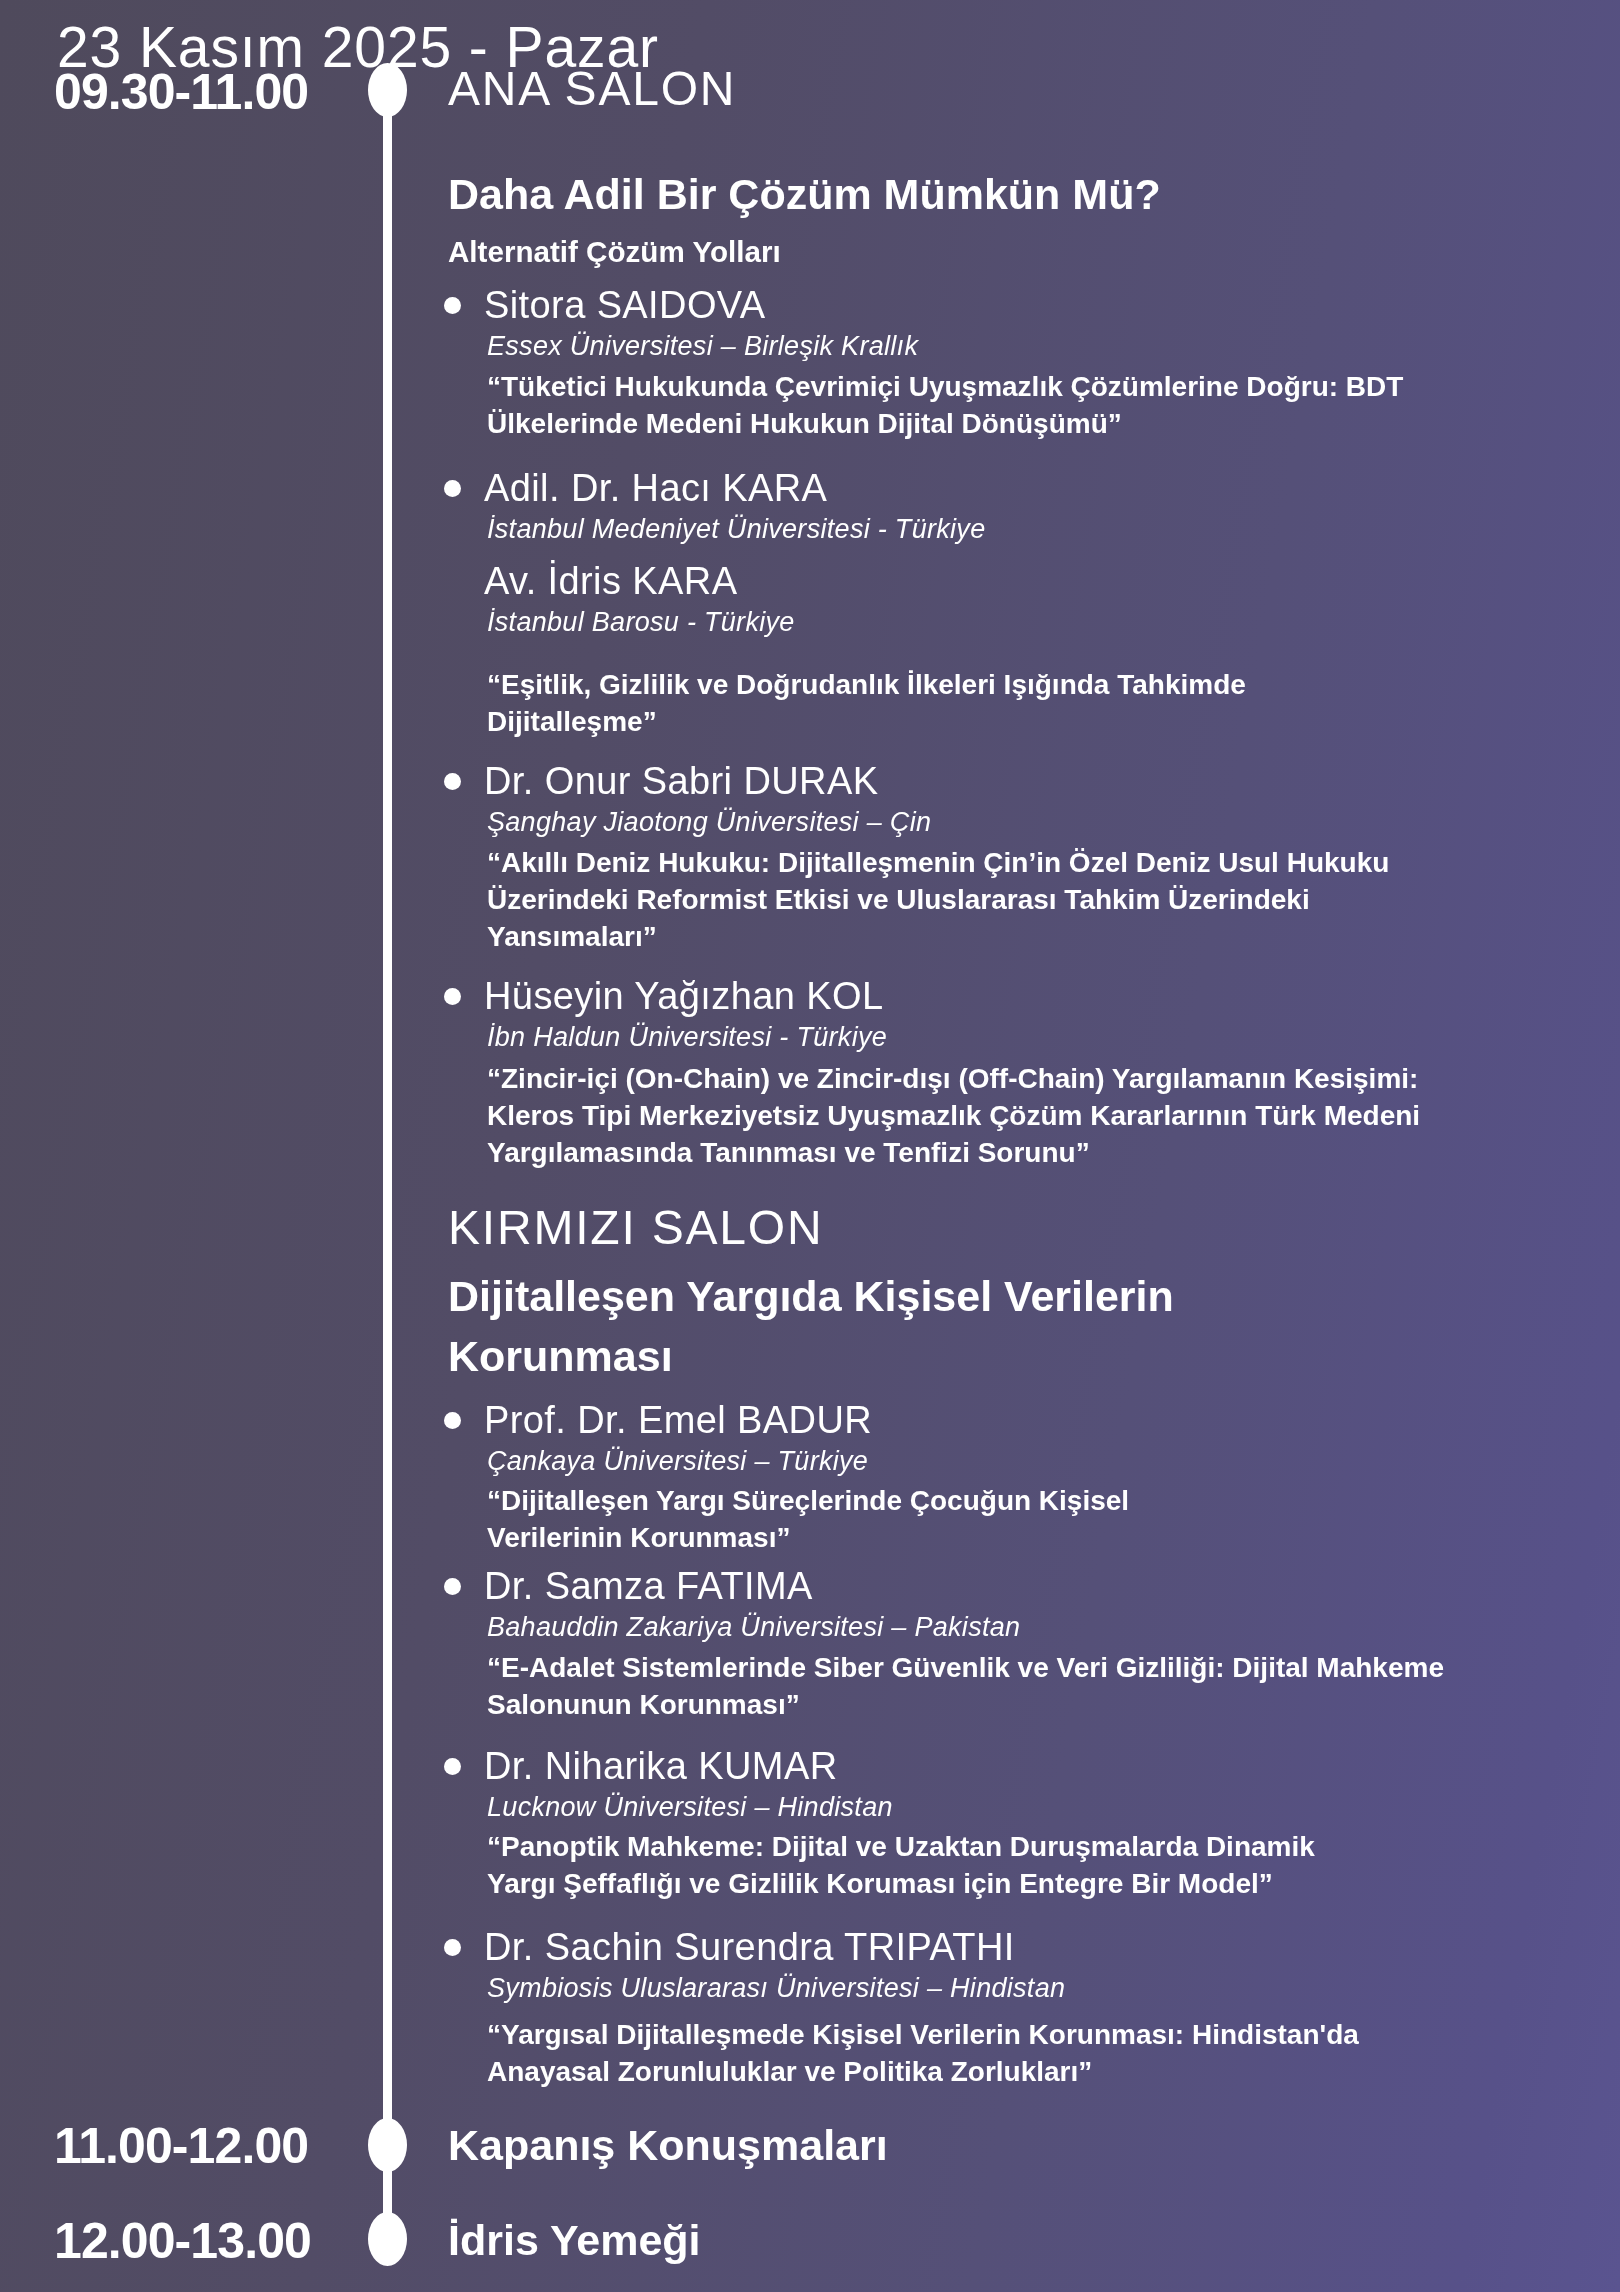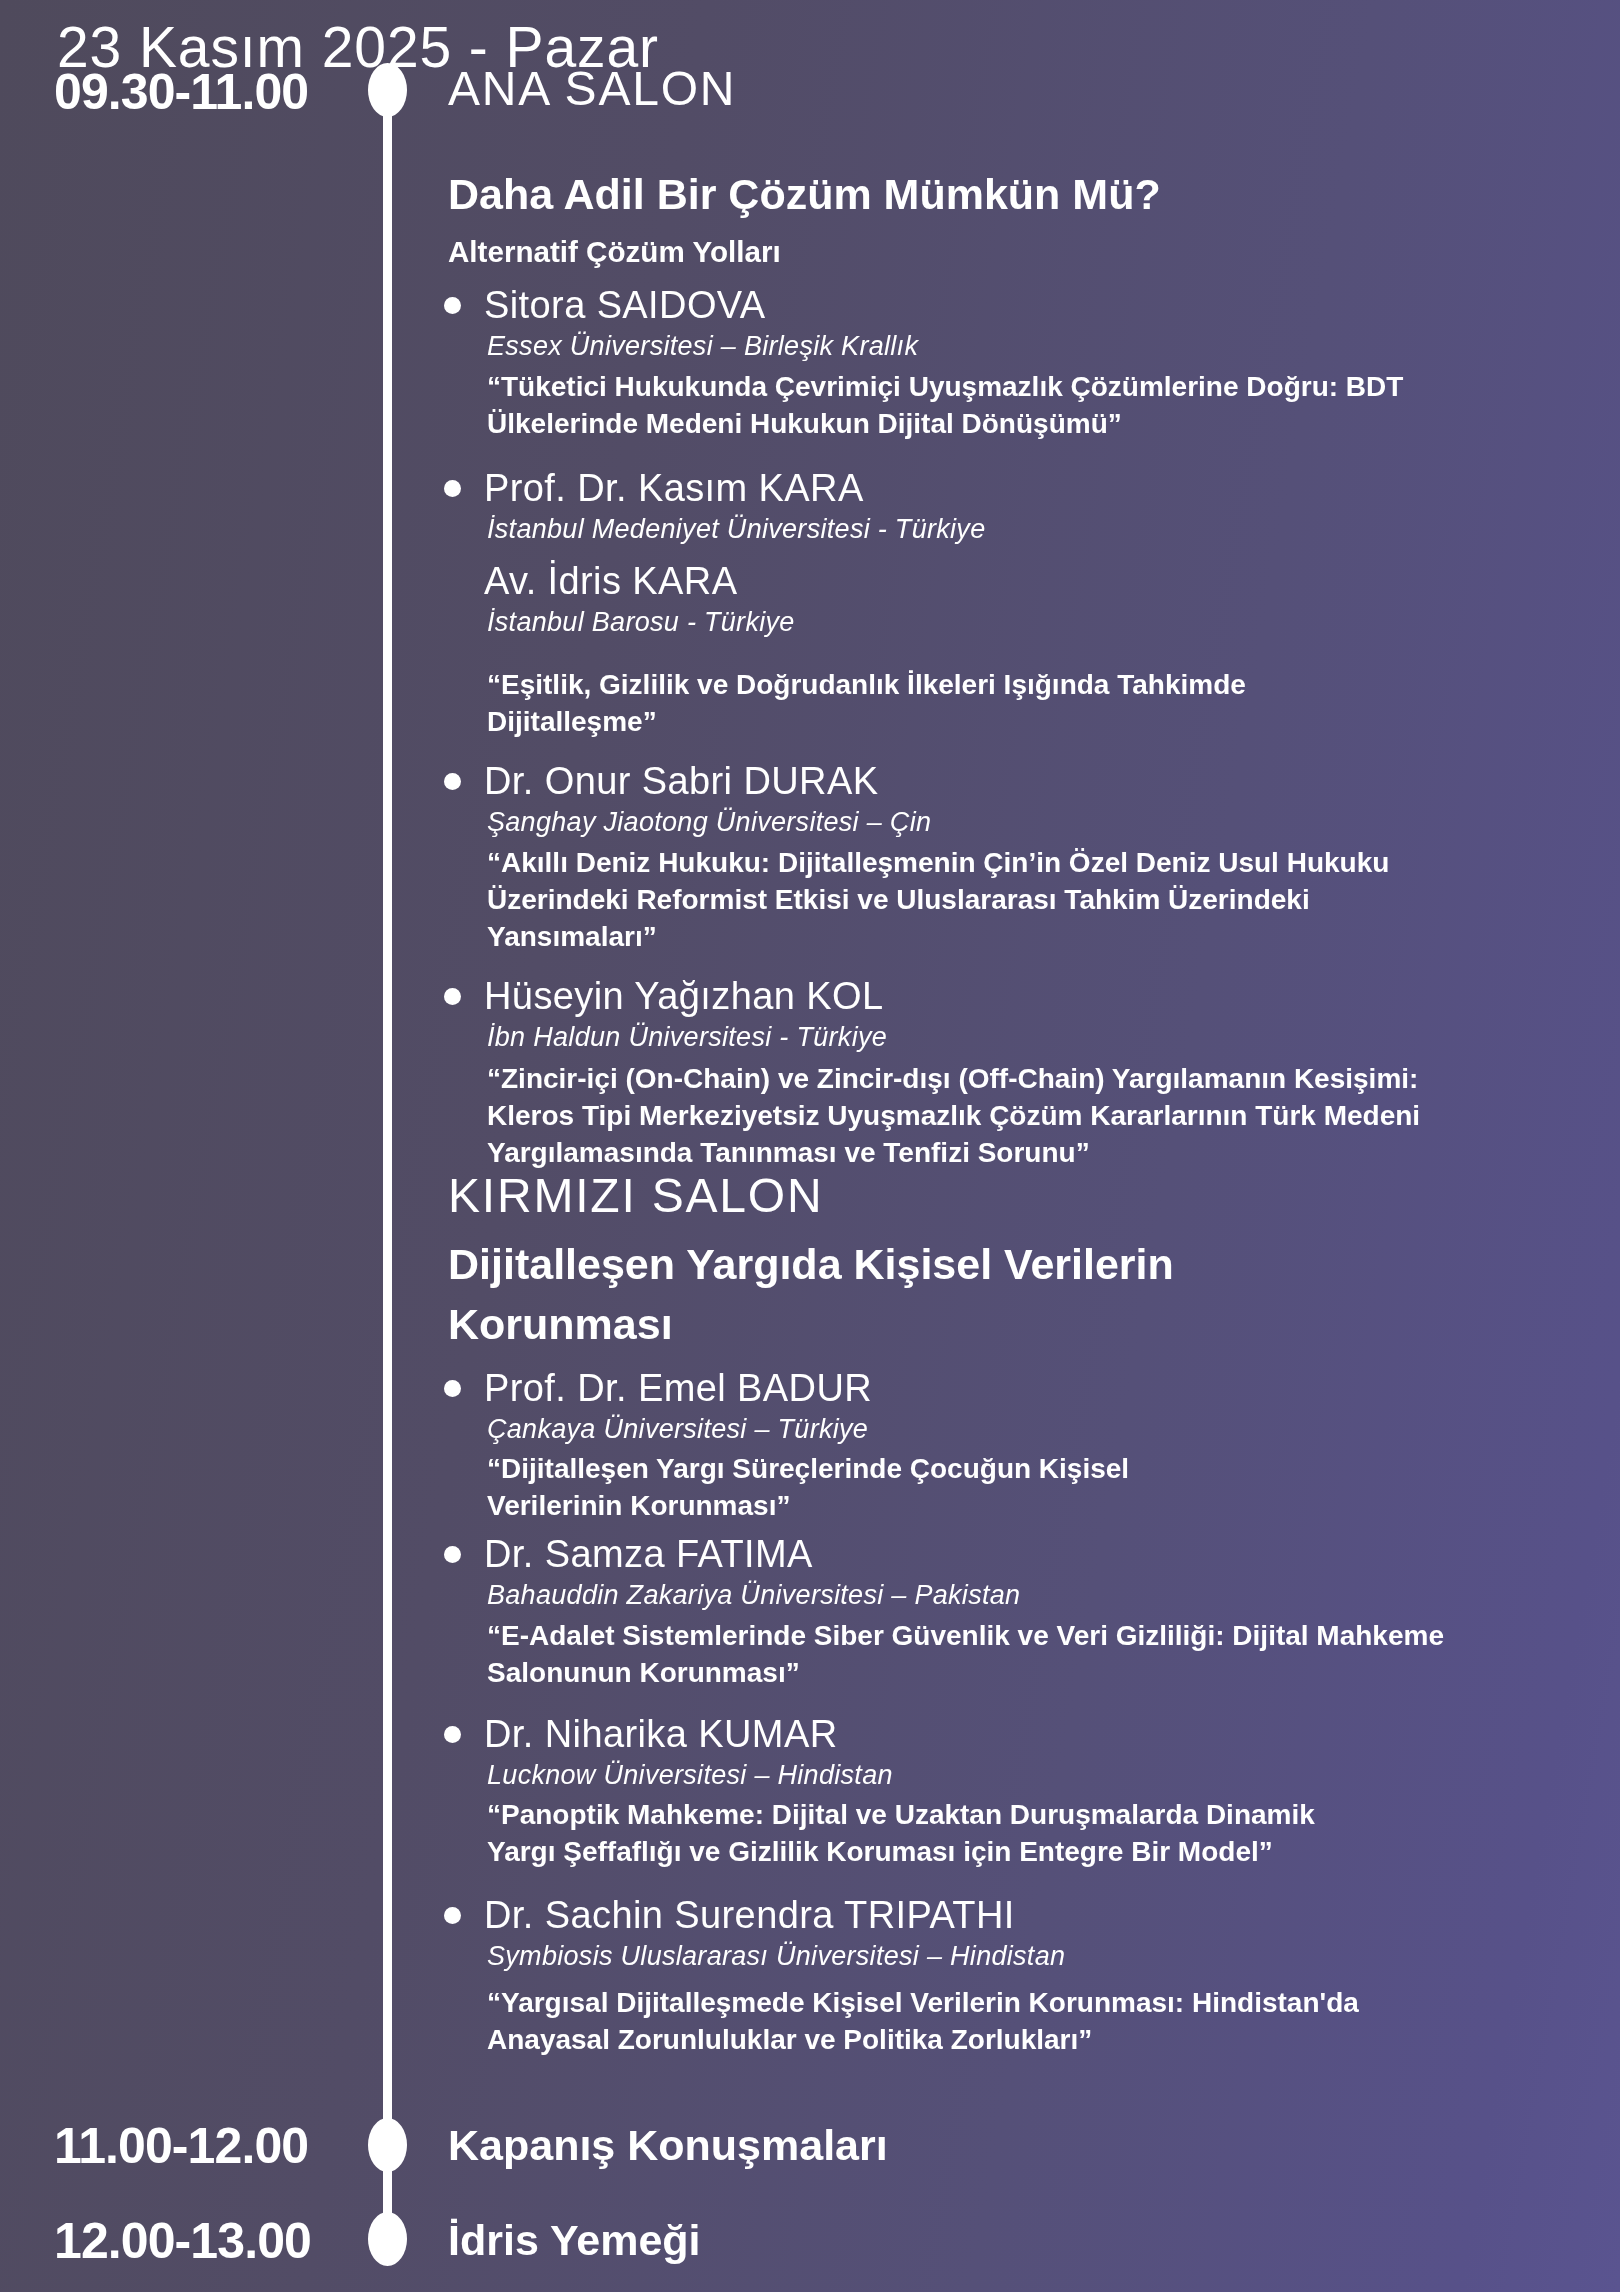--- a/index.html
+++ b/index.html
@@ -152,21 +152,21 @@
         <span>Sitora SAIDOVA</span>
       </div>
       <div class="affiliation">Essex Üniversitesi – Birleşik Krallık</div>
       <div class="paper" style="margin-top:4.5px">“Tüketici Hukukunda Çevrimiçi Uyuşmazlık Çözümlerine Doğru: BDT
 Ülkelerinde Medeni Hukukun Dijital Dönüşümü”</div>
     </div>
 
     <div class="speaker">
       <div class="name-row" style="margin-top:23px">
         <span class="bullet"></span>
-        <span>Prof. Dr. Kasım KARA</span>
+        <span>Adil. Dr. Hacı KARA</span>
       </div>
       <div class="affiliation">İstanbul Medeniyet Üniversitesi - Türkiye</div>
       <div class="name-row" style="margin-top:10.7px">
         <span>Av. İdris KARA</span>
       </div>
       <div class="affiliation">İstanbul Barosu - Türkiye</div>
       <div class="paper" style="margin-top:26px">“Eşitlik, Gizlilik ve Doğrudanlık İlkeleri Işığında Tahkimde
 Dijitalleşme”</div>
     </div>
 
@@ -185,21 +185,21 @@
       <div class="name-row" style="margin-top:18px">
         <span class="bullet"></span>
         <span>Hüseyin Yağızhan KOL</span>
       </div>
       <div class="affiliation">İbn Haldun Üniversitesi - Türkiye</div>
       <div class="paper" style="margin-top:4.5px">“Zincir-içi (On-Chain) ve Zincir-dışı (Off-Chain) Yargılamanın Kesişimi:
 Kleros Tipi Merkeziyetsiz Uyuşmazlık Çözüm Kararlarının Türk Medeni
 Yargılamasında Tanınması ve Tenfizi Sorunu”</div>
     </div>
 
-    <div class="room" style="">KIRMIZI SALON</div>
+    <div class="room" style="margin-top:32px">KIRMIZI SALON</div>
     <div class="session-title" style="margin-top:12.5px">Dijitalleşen Yargıda Kişisel Verilerin
 Korunması</div>
 
     <div class="speaker">
       <div class="name-row" style="margin-top:10.7px">
         <span class="bullet"></span>
         <span>Prof. Dr. Emel BADUR</span>
       </div>
       <div class="affiliation">Çankaya Üniversitesi – Türkiye</div>
       <div class="paper" style="margin-top:3.6px">“Dijitalleşen Yargı Süreçlerinde Çocuğun Kişisel

